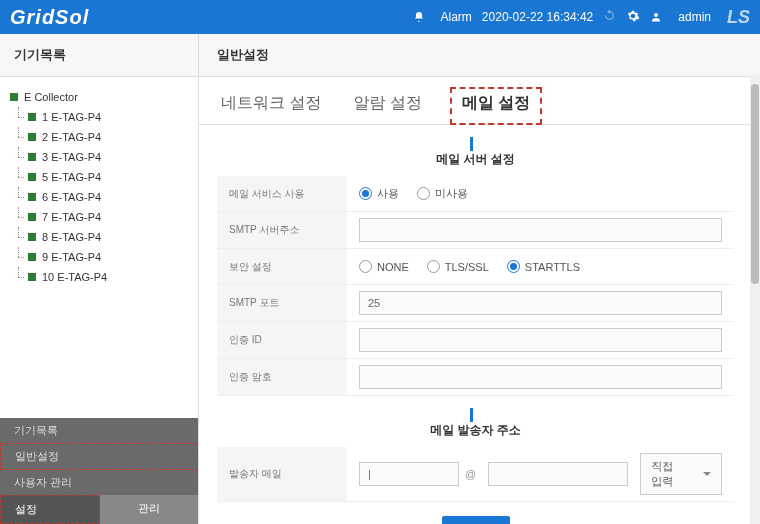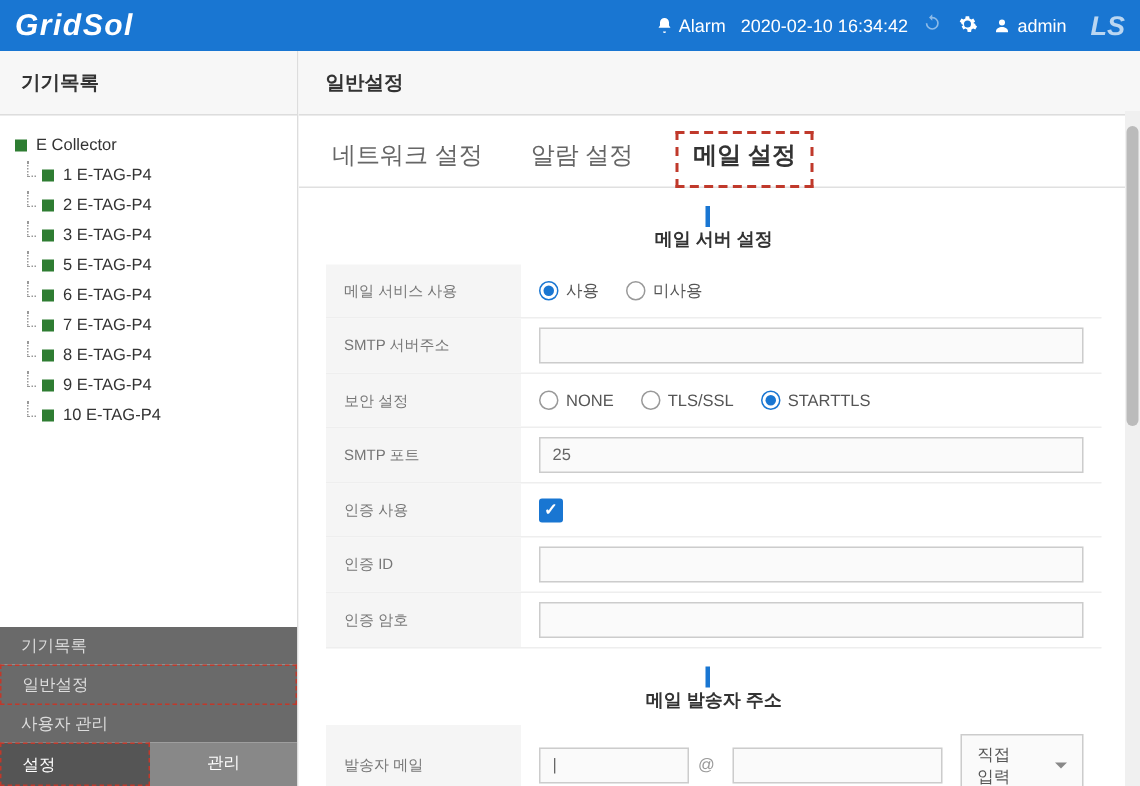--- a/index.html
+++ b/index.html
@@ -1,21 +1,21 @@
 <!DOCTYPE html>
 <html><head>
   <meta charset="utf-8">
   <style>
     * { box-sizing: border-box; margin: 0; padding: 0; }
     body { font-family: Arial, "Malgun Gothic", sans-serif; font-size: 12px; background: #f5f5f5; width: 760px; height: 524px; overflow: hidden; }
     
     .header { background: #1976d2; color: white; height: 34px; display: flex; align-items: center; padding: 0 10px; }
     .logo { font-size: 20px; font-weight: bold; font-style: italic; letter-spacing: 1px; }
     .header-right { margin-left: auto; display: flex; align-items: center; gap: 10px; font-size: 12px; }
-    .header-icon { display: inline-flex; align-items: center; gap: 4px; }
+    .header-icon { display: inline-flex; align-items: center; gap: 16px; }
     .ls-logo { font-size: 18px; font-weight: bold; font-style: italic; opacity: 0.7; margin-left: 6px; }
     
     .container { display: flex; height: calc(100% - 34px); }
     
     .sidebar { width: 199px; background: #fff; border-right: 1px solid #ddd; display: flex; flex-direction: column; position: relative; }
     .sidebar-title { padding: 12px 14px; font-size: 13px; font-weight: bold; color: #333; background: #f7f7f7; border-bottom: 1px solid #ddd; }
     .tree { padding: 10px 8px; flex: 1; overflow: auto; }
     .tree-item { display: flex; align-items: center; padding: 4px 2px; font-size: 11px; color: #333; }
     .tree-root { font-weight: normal; }
     .tree-child { padding-left: 20px; position: relative; }
@@ -77,21 +77,21 @@
 
 <div class="header">
   <span class="logo">GridSol</span>
   <div class="header-right">
     <span class="header-icon">
       <svg width="12" height="12" viewBox="0 0 24 24" fill="white">
           <path d="M12 2a6 6 0 00-6 6v4l-2 3h16l-2-3V8a6 6 0 00-6-6zm0 20a2 2 0 002-2h-4a2 2 0 002 2z"></path>
         </svg>
       <span>Alarm</span>
     </span>
-    <span>2020-02-10 16:34:42</span>
+    <span>2020-02-22 16:34:42</span>
     <span class="header-sep">
       <svg width="13" height="13" viewBox="0 0 24 24" fill="white">
           <path d="M12 4V1L8 5l4 4V6a6 6 0 11-6 6H4a8 8 0 108-8z"></path>
         </svg>
     </span>
     <span>
       <svg width="14" height="14" viewBox="0 0 24 24" fill="white">
           <path d="M12 8a4 4 0 100 8 4 4 0 000-8zm9 4a7 7 0 01-.1 1.2l2 1.6-2 3.4-2.4-1a7 7 0 01-2 1.2l-.4 2.6h-4l-.4-2.6a7 7 0 01-2-1.2l-2.4 1-2-3.4 2-1.6A7 7 0 015 12a7 7 0 01.1-1.2l-2-1.6 2-3.4 2.4 1a7 7 0 012-1.2L9.9 3h4l.4 2.6a7 7 0 012 1.2l2.4-1 2 3.4-2 1.6A7 7 0 0121 12z"></path>
         </svg>
     </span>
@@ -220,26 +220,20 @@
           </div>
         </div>
 
         <div class="form-row">
           <div class="form-label">SMTP 포트</div>
           <div class="form-value">
               <input class="text-input input-lg" value="25" style="">
             </div>
         </div>
 
-        <div class="form-row">
-          <div class="form-label">인증 사용</div>
-          <div class="form-value">
-              <span class="checkbox">✓</span>
-            </div>
-        </div>
 
         <div class="form-row">
           <div class="form-label">인증 ID</div>
           <div class="form-value">
               <input class="text-input input-lg" style="">
             </div>
         </div>
 
         <div class="form-row">
           <div class="form-label">인증 암호</div>

